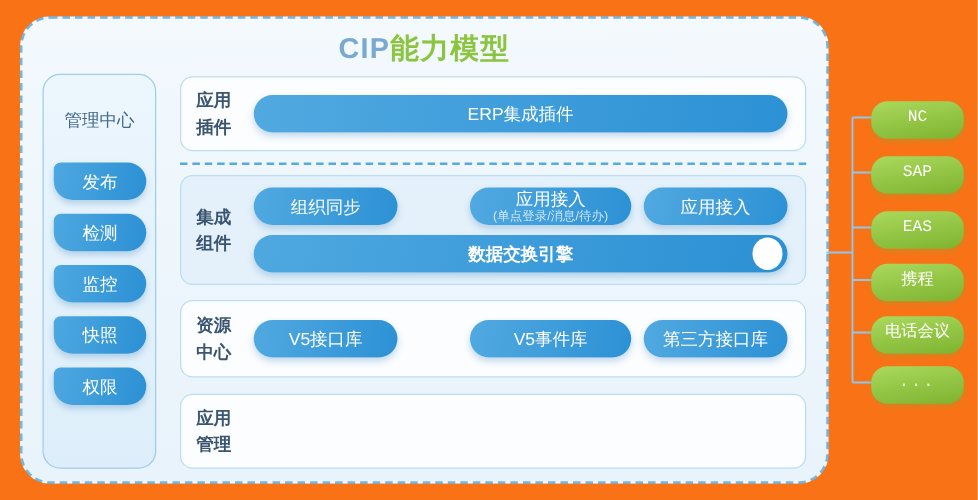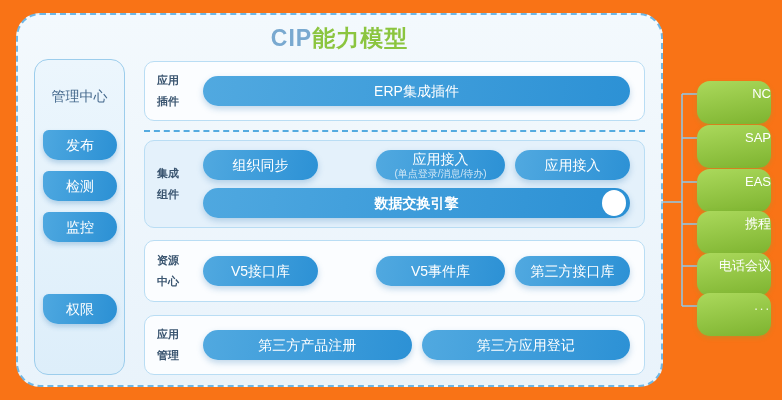--- a/index.html
+++ b/index.html
@@ -72,21 +72,21 @@
     background: #fbfdff;
     display: flex;
     align-items: center;
     padding: 0 14px 0 12px;
   }
   .box.tint { background: #e4f1fb; }
   .sec-label {
     flex: 0 0 auto;
     width: 34px;
     margin-right: 12px;
-    font-size: 11px;
+    font-size: 14px;
     font-weight: bold;
     color: #3a5570;
     line-height: 21px;
   }
   .btn-row {
     flex: 1;
     display: flex;
     gap: 10px;
     align-items: center;
   }
@@ -144,28 +144,29 @@
     transform: translateY(-50%);
     width: 24px; height: 26px;
     background: #ffffff;
     border-radius: 50%;
   }
 
   
   .gpill {
     position: absolute;
     left: 697px;
-    width: 74px; height: 43px;
+    width: 74px; height: 30px;
     border-radius: 13px;
     background: linear-gradient(170deg, #abd95c 0%, #7db32f 100%);
     color: #ffffff;
     font-size: 13px;
     line-height: 26px;
-    text-align: right;
+    text-align: center;
     box-shadow: 0 2px 4px rgba(130,170,60,0.35);
+    font-family: Liberation Mono, monospace;
   }
   .gpill.dots { color: rgba(255,255,255,0.85); letter-spacing: 2px; }
 
   .connectors {
     position: absolute;
     left: 0; top: 0;
     width: 782px; height: 400px;
     pointer-events: none;
   }
 </style>
@@ -178,20 +179,21 @@
 
     <div class="title">
       <span class="t-blue">CIP</span><span class="t-green">能力模型</span>
     </div>
 
     <div class="sidebar">
       <div class="sidebar-title">管理中心</div>
       <div class="side-pill" style="top:70px">发布</div>
       <div class="side-pill" style="top:111px">检测</div>
       <div class="side-pill" style="top:152px">监控</div>
+      <div class="side-pill" style="top:193px">快照</div>
       <div class="side-pill" style="top:234px">权限</div>
     </div>
 
     <section class="box" style="top:46px; height:60px;">
       <div class="sec-label">
         <div>应用</div>
         <div>插件</div>
       </div>
       <div class="btn-row">
         <div class="pill">ERP集成插件</div>
@@ -231,24 +233,20 @@
         <div class="pill wide">V5事件库</div>
         <div class="pill">第三方接口库</div>
       </div>
     </section>
 
     <section class="box" style="top:300px; height:60px;">
       <div class="sec-label">
         <div>应用</div>
         <div>管理</div>
       </div>
-      <div class="btn-row">
-        <div class="pill">第三方产品注册</div>
-        <div class="pill">第三方应用登记</div>
-      </div>
     </section>
 
   </div>
 
   <svg class="connectors" viewBox="0 0 782 400" xmlns="http://www.w3.org/2000/svg">
     <line x1="661" y1="202" x2="682" y2="202" stroke="#8ec8ec" stroke-width="1.5"></line>
     <line x1="682" y1="94" x2="682" y2="306" stroke="#8ec8ec" stroke-width="1.5"></line>
     <line x1="682" y1="94" x2="698" y2="94" stroke="#8ec8ec" stroke-width="1.5"></line>
     <line x1="682" y1="138" x2="698" y2="138" stroke="#8ec8ec" stroke-width="1.5"></line>
     <line x1="682" y1="182" x2="698" y2="182" stroke="#8ec8ec" stroke-width="1.5"></line>

